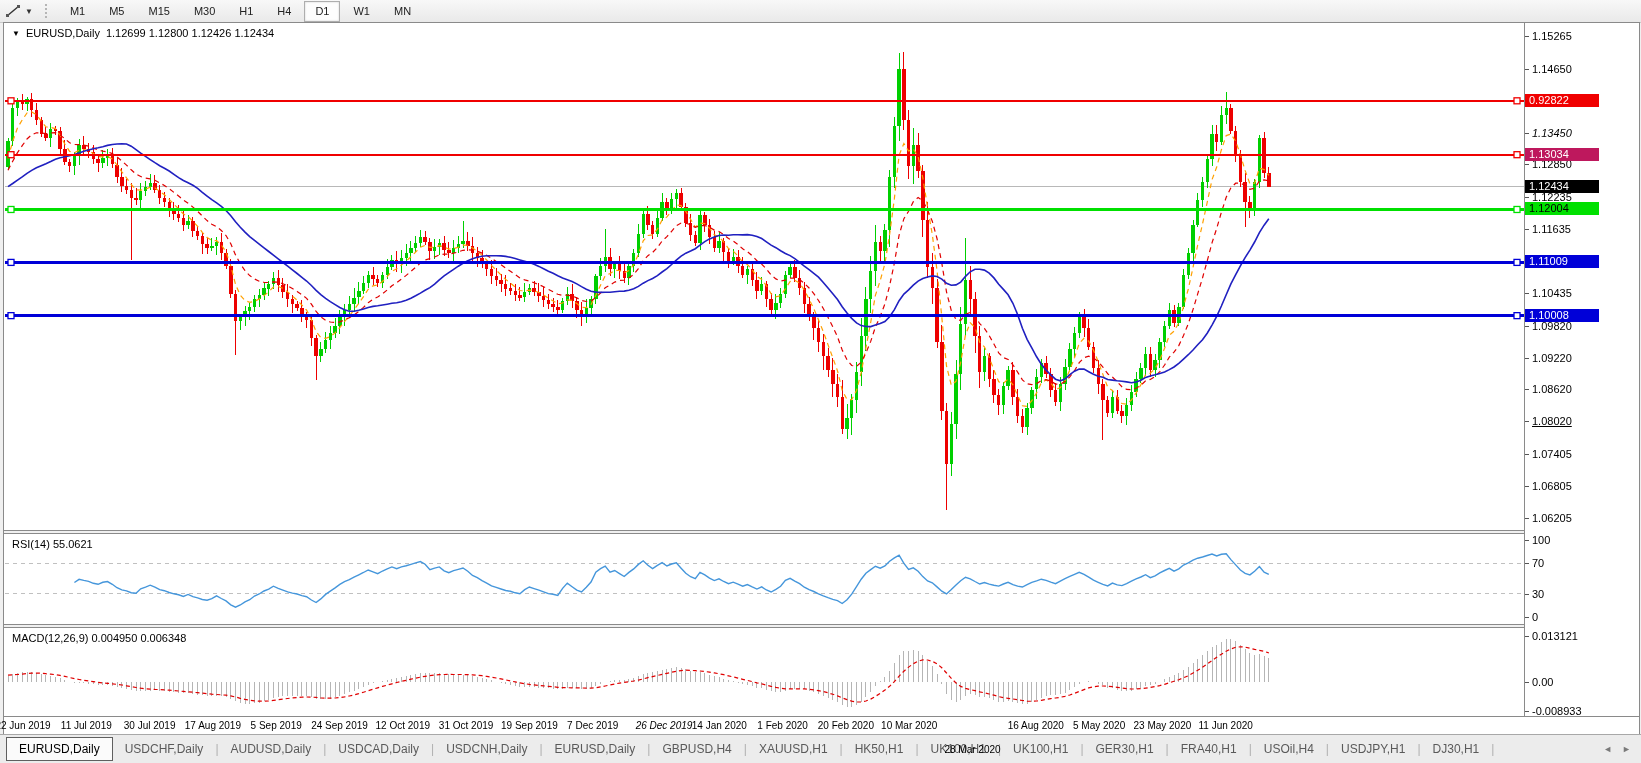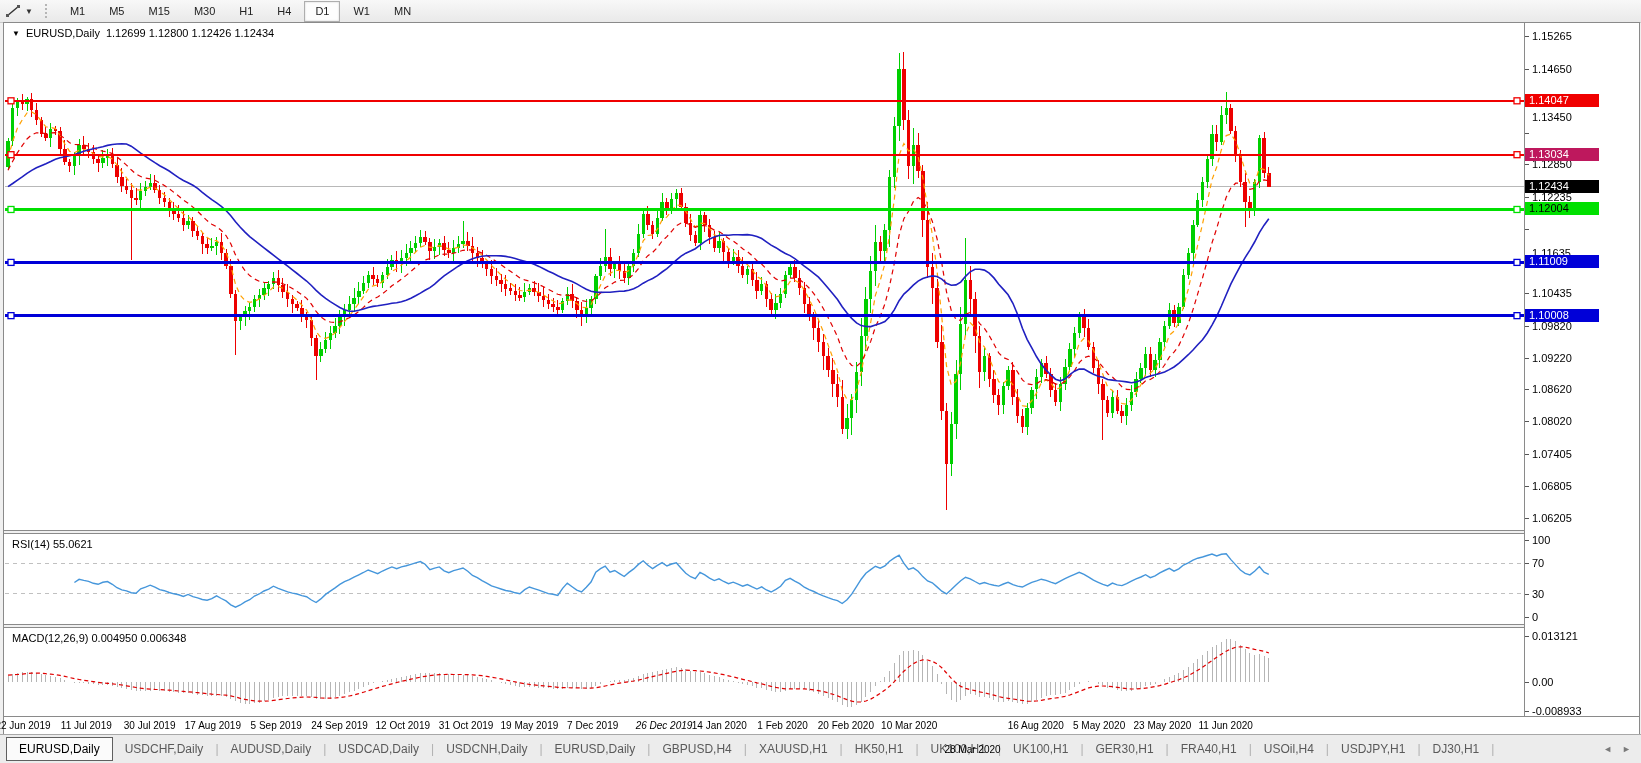--- a/index.html
+++ b/index.html
@@ -949,45 +949,45 @@
   <div class="dateaxis"></div>
 
   <div class="pane-label" style="left:8px;top:515px">RSI(14) 55.0621</div>
   <div class="pane-label" style="left:8px;top:609px">MACD(12,26,9) 0.004950 0.006348</div>
 
   <div id="axis-labels">
       <div class="axis-label" style="top: 13px;">1.15265</div>
       <div style="position: absolute; left: 1521px; top: 13px; width: 4px; height: 1px; background: rgb(85, 85, 85); z-index: 3;"></div>
       <div class="axis-label" style="top: 46px;">1.14650</div>
       <div style="position: absolute; left: 1521px; top: 46px; width: 4px; height: 1px; background: rgb(85, 85, 85); z-index: 3;"></div>
-      <div class="axis-label" style="top: 94px;">1.13450</div>
+      <div class="axis-label" style="top: 110px; font-style: italic;">1.13450</div>
       <div style="position: absolute; left: 1521px; top: 110px; width: 4px; height: 1px; background: rgb(85, 85, 85); z-index: 3;"></div>
       <div class="axis-label" style="top: 141px;">1.12850</div>
       <div style="position: absolute; left: 1521px; top: 141px; width: 4px; height: 1px; background: rgb(85, 85, 85); z-index: 3;"></div>
       <div class="axis-label" style="top: 174px;">1.12235</div>
       <div style="position: absolute; left: 1521px; top: 174px; width: 4px; height: 1px; background: rgb(85, 85, 85); z-index: 3;"></div>
-      <div class="axis-label" style="top: 206px; margin-top: 24px;">1.11635</div>
+      <div class="axis-label" style="top: 206px;">1.11635</div>
       <div style="position: absolute; left: 1521px; top: 206px; width: 4px; height: 1px; background: rgb(85, 85, 85); z-index: 3;"></div>
       <div class="axis-label" style="top: 270px;">1.10435</div>
       <div style="position: absolute; left: 1521px; top: 270px; width: 4px; height: 1px; background: rgb(85, 85, 85); z-index: 3;"></div>
       <div class="axis-label" style="top: 303px;">1.09820</div>
       <div style="position: absolute; left: 1521px; top: 303px; width: 4px; height: 1px; background: rgb(85, 85, 85); z-index: 3;"></div>
       <div class="axis-label" style="top: 335px;">1.09220</div>
       <div style="position: absolute; left: 1521px; top: 335px; width: 4px; height: 1px; background: rgb(85, 85, 85); z-index: 3;"></div>
       <div class="axis-label" style="top: 366px;">1.08620</div>
       <div style="position: absolute; left: 1521px; top: 366px; width: 4px; height: 1px; background: rgb(85, 85, 85); z-index: 3;"></div>
-      <div class="axis-label" style="top: 398px;">1.08020</div>
+      <div class="axis-label" style="top: 398px; text-decoration: underline;">1.08020</div>
       <div style="position: absolute; left: 1521px; top: 398px; width: 4px; height: 1px; background: rgb(85, 85, 85); z-index: 3;"></div>
       <div class="axis-label" style="top: 431px;">1.07405</div>
       <div style="position: absolute; left: 1521px; top: 431px; width: 4px; height: 1px; background: rgb(85, 85, 85); z-index: 3;"></div>
       <div class="axis-label" style="top: 463px;">1.06805</div>
       <div style="position: absolute; left: 1521px; top: 463px; width: 4px; height: 1px; background: rgb(85, 85, 85); z-index: 3;"></div>
       <div class="axis-label" style="top: 495px;">1.06205</div>
       <div style="position: absolute; left: 1521px; top: 495px; width: 4px; height: 1px; background: rgb(85, 85, 85); z-index: 3;"></div>
-      <div class="price-tag" style="top: 78px; background: rgb(240, 0, 0); color: rgb(255, 255, 255);">1.14047</div>
+      <div class="price-tag" style="top: 78px; background: rgb(240, 0, 0); color: rgb(255, 255, 255);">0.92822</div>
       <div class="price-tag" style="top: 132px; background: #be185d; color: rgb(255, 255, 255);">1.13034</div>
       <div class="price-tag" style="top: 164px; background: rgb(0, 0, 0); color: rgb(255, 255, 255);">1.12434</div>
       <div class="price-tag" style="top: 186px; background: rgb(0, 224, 0); color: rgb(0, 0, 0);">1.12004</div>
       <div class="price-tag" style="top: 239px; background: rgb(0, 0, 216); color: rgb(255, 255, 255);">1.11009</div>
       <div class="price-tag" style="top: 293px; background: rgb(0, 0, 216); color: rgb(255, 255, 255);">1.10008</div>
       <div class="axis-label" style="top: 517px;">100</div>
       <div style="position: absolute; left: 1521px; top: 517px; width: 4px; height: 1px; background: rgb(85, 85, 85); z-index: 3;"></div>
       <div class="axis-label" style="top: 540px;">70</div>
       <div style="position: absolute; left: 1521px; top: 540px; width: 4px; height: 1px; background: rgb(85, 85, 85); z-index: 3;"></div>
       <div class="axis-label" style="top: 571px;">30</div>
@@ -1003,21 +1003,21 @@
     </div>
   <div id="date-labels">
       <div class="date-label" style="left: 19px;">22 Jun 2019</div>
       <div class="date-label" style="left: 82.3px;">11 Jul 2019</div>
       <div class="date-label" style="left: 145.6px;">30 Jul 2019</div>
       <div class="date-label" style="left: 208.9px;">17 Aug 2019</div>
       <div class="date-label" style="left: 272.2px;">5 Sep 2019</div>
       <div class="date-label" style="left: 335.5px;">24 Sep 2019</div>
       <div class="date-label" style="left: 398.8px;">12 Oct 2019</div>
       <div class="date-label" style="left: 462.1px;">31 Oct 2019</div>
-      <div class="date-label" style="left: 525.4px;">19 May 2019</div>
+      <div class="date-label" style="left: 525.4px;">19 Sep 2019</div>
       <div class="date-label" style="left: 588.7px;">7 Dec 2019</div>
       <div class="date-label" style="left: 660px; font-style: italic;">26 Dec 2019</div>
       <div class="date-label" style="left: 715.3px;">14 Jan 2020</div>
       <div class="date-label" style="left: 778.6px;">1 Feb 2020</div>
       <div class="date-label" style="left: 841.9px;">20 Feb 2020</div>
       <div class="date-label" style="left: 905.2px;">10 Mar 2020</div>
       <div class="date-label" style="left: 968.5px; margin-top: 24px;">28 Mar 2020</div>
       <div class="date-label" style="left: 1031.8px;">16 Aug 2020</div>
       <div class="date-label" style="left: 1095.1px;">5 May 2020</div>
       <div class="date-label" style="left: 1158.4px;">23 May 2020</div>

